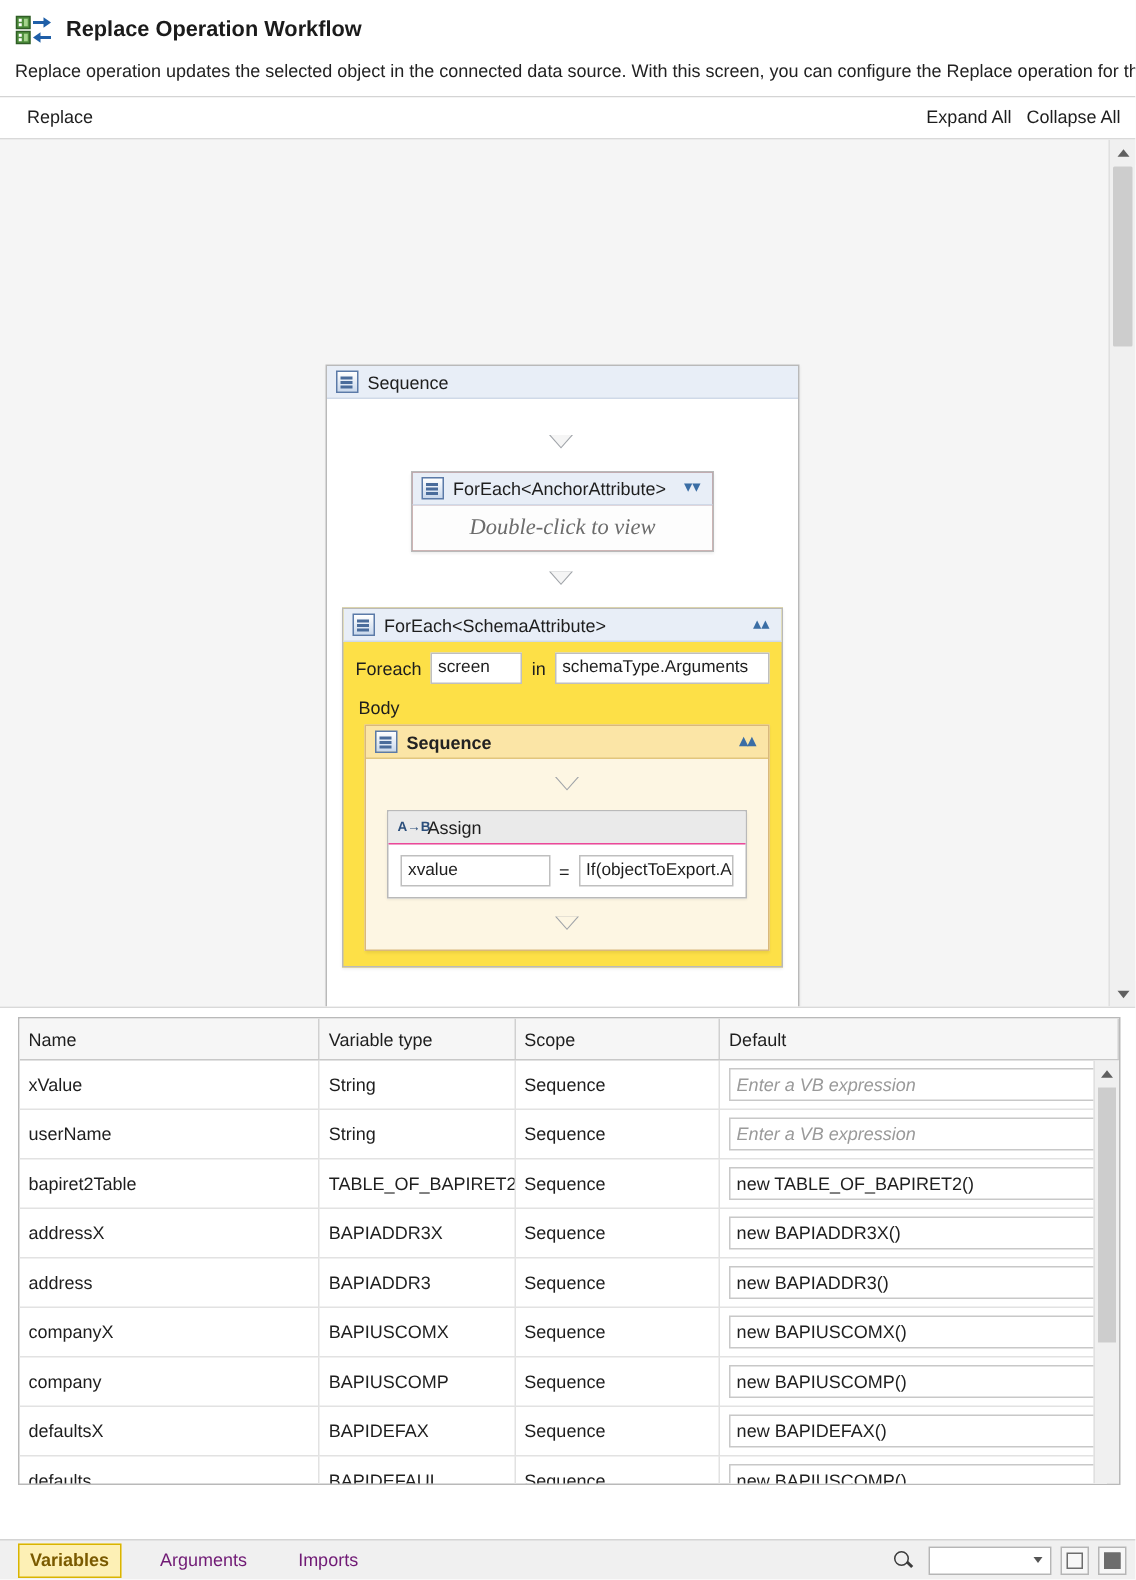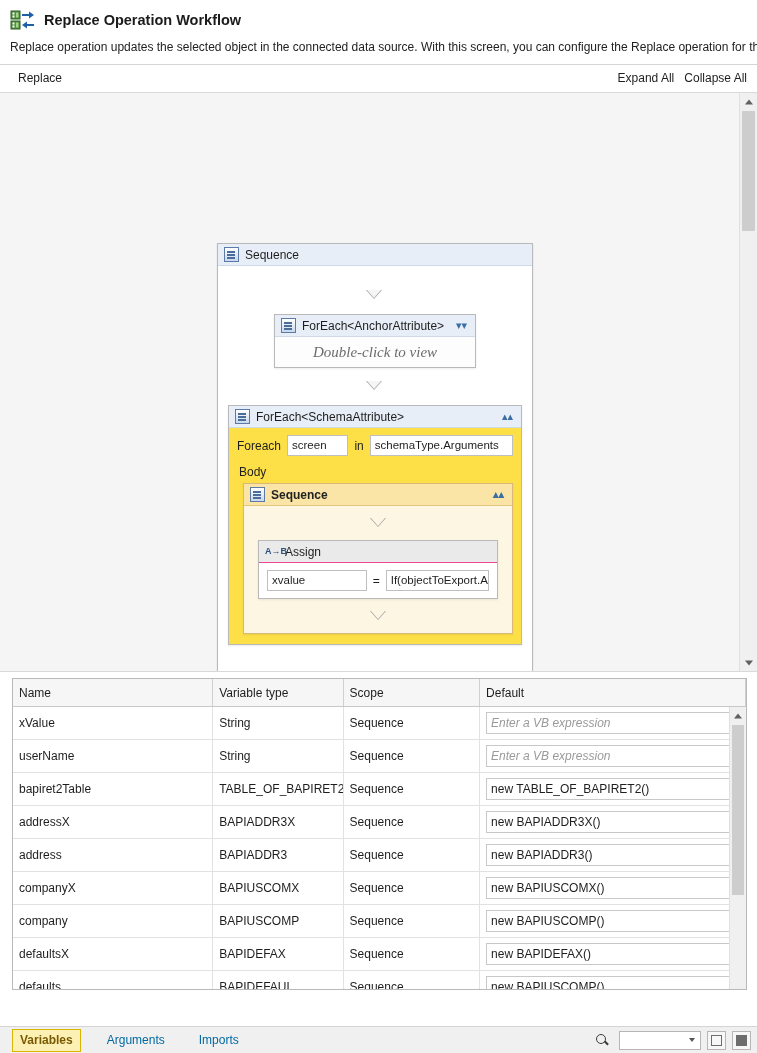--- a/index.html
+++ b/index.html
@@ -359,21 +359,21 @@
     background: #f0f0f0;
     border-top: 1px solid #d4d4d4;
     display: flex;
     align-items: center;
     padding: 0 6px 0 12px;
     gap: 18px;
   }
   .tab {
     font-size: 12px;
     padding: 4px 8px 5px 8px;
-    color: #0369a1;
+    color: #701a75;
     cursor: pointer;
   }
   .tab.active {
     background: #fdf0b5;
     border: 1px solid #d9b400;
     color: #7a5a00;
     font-weight: bold;
     padding: 3px 7px 4px 7px;
   }
   .tab-right {

